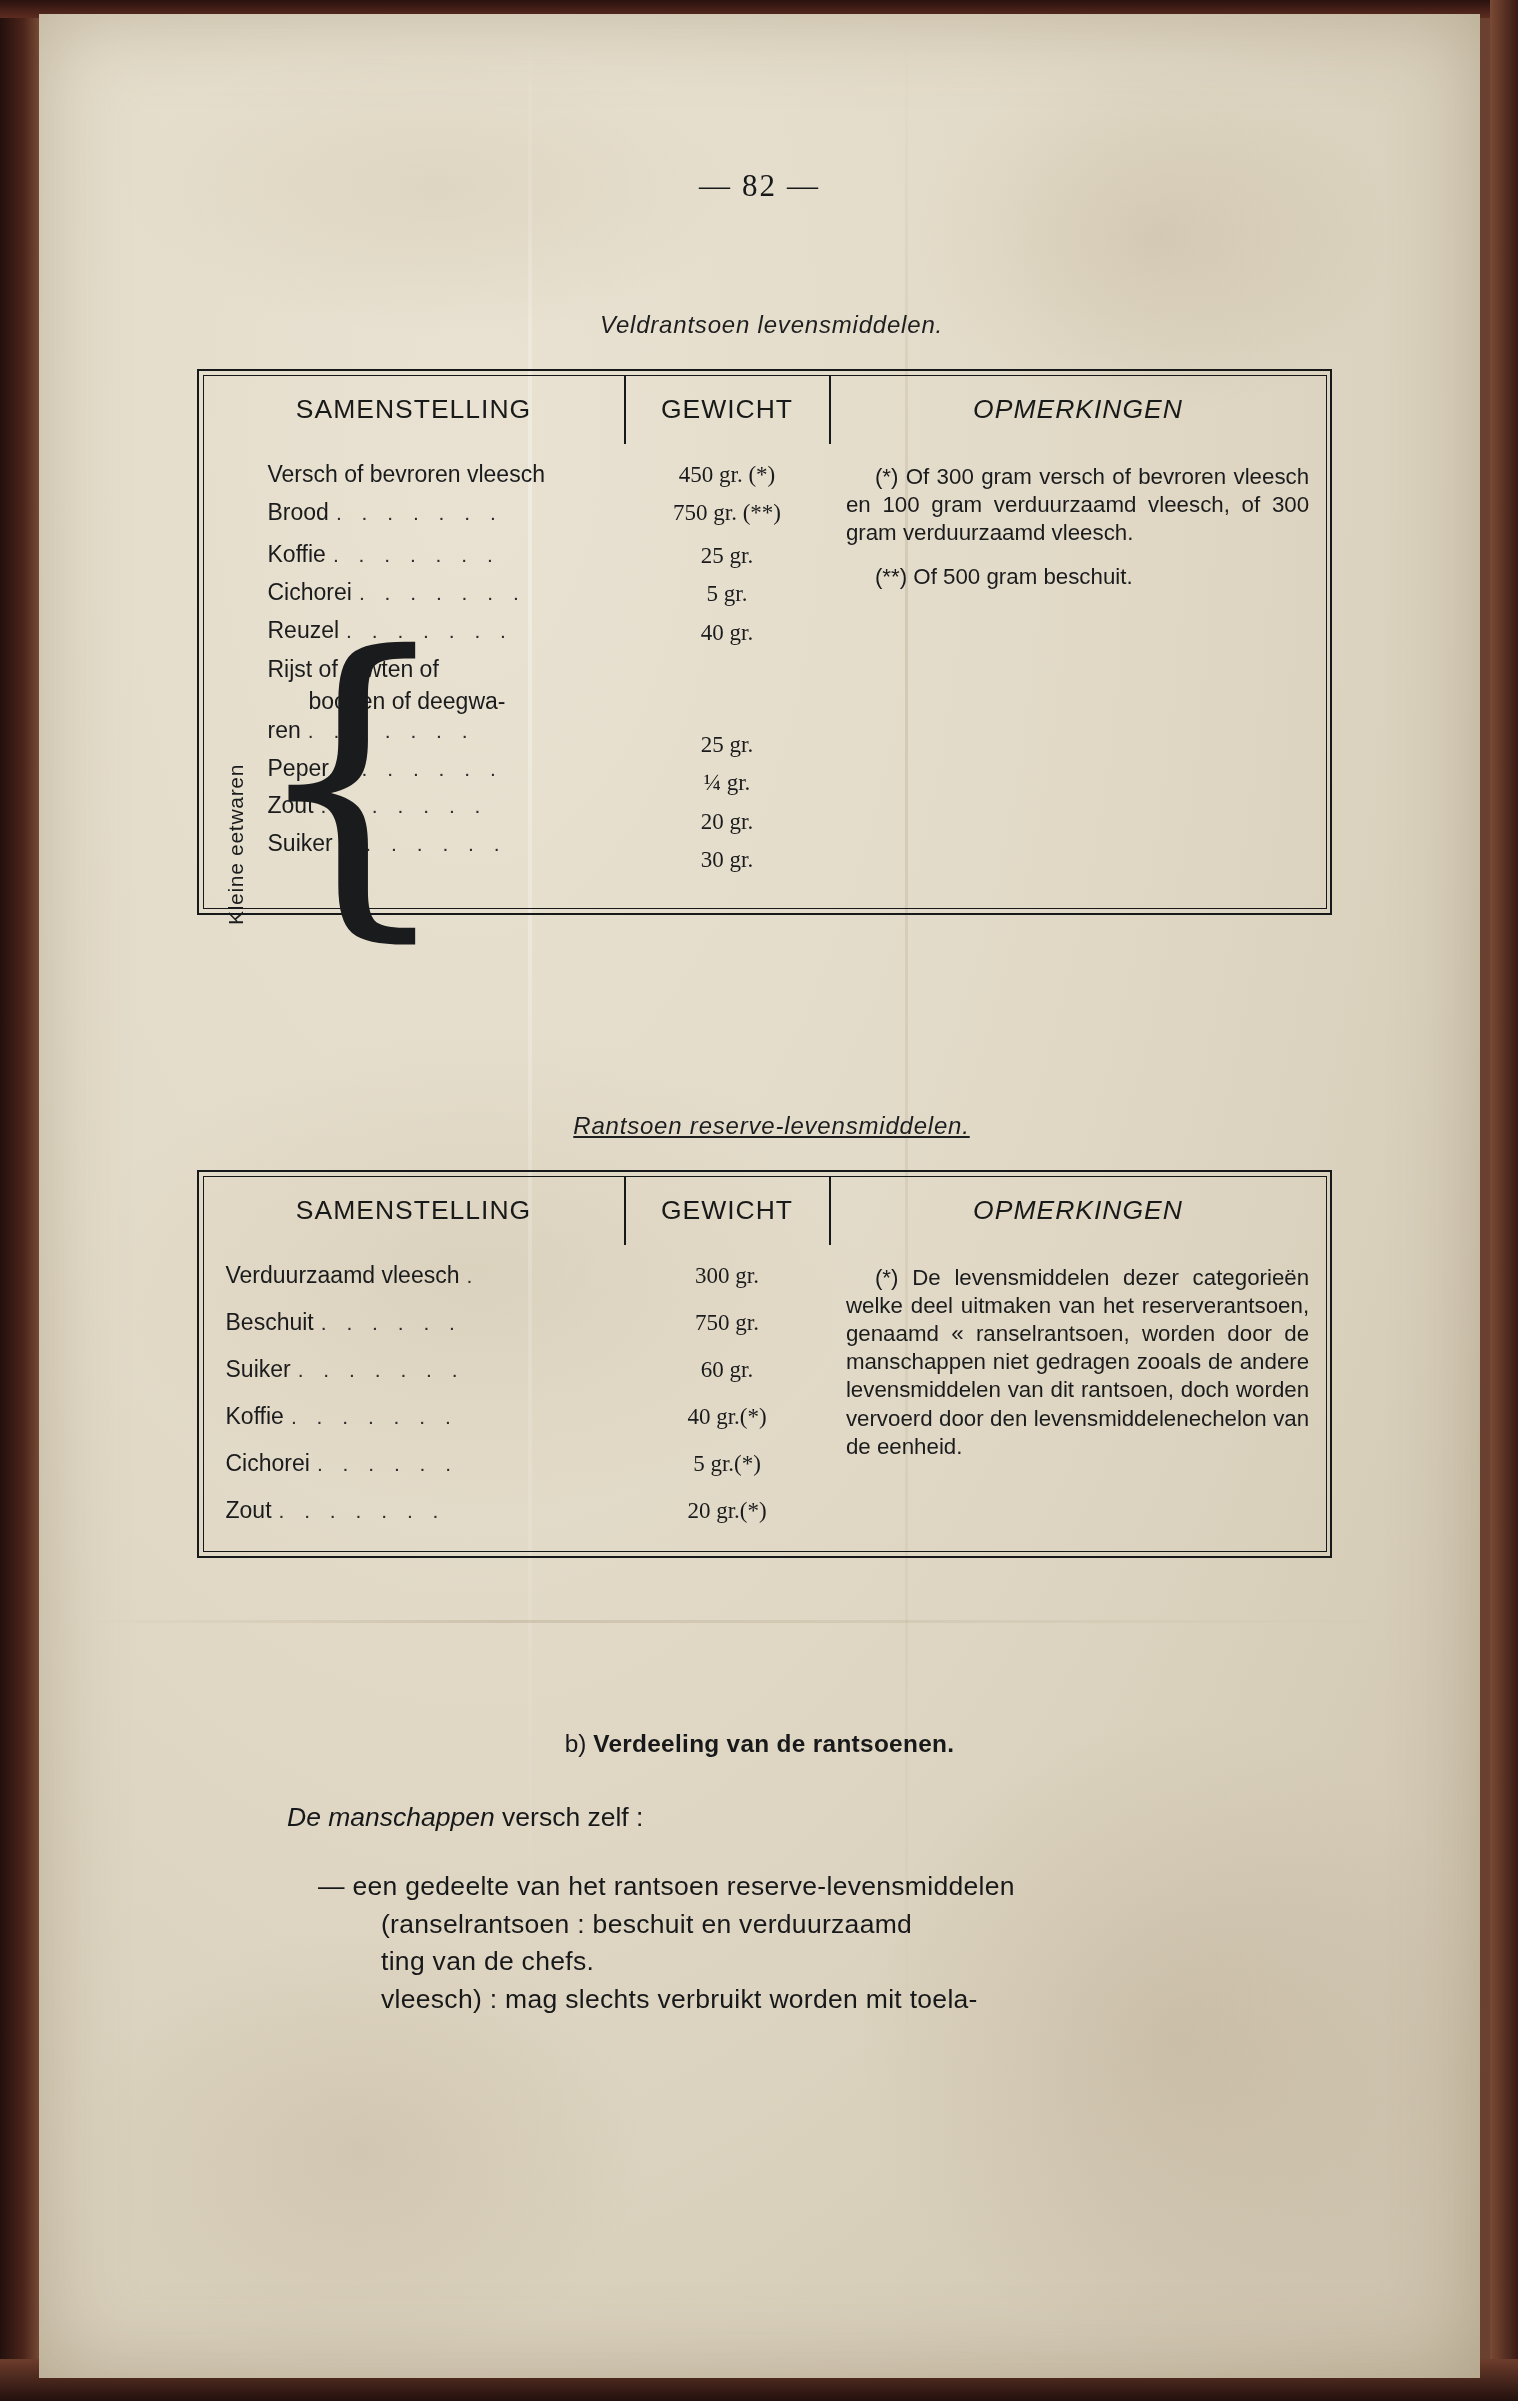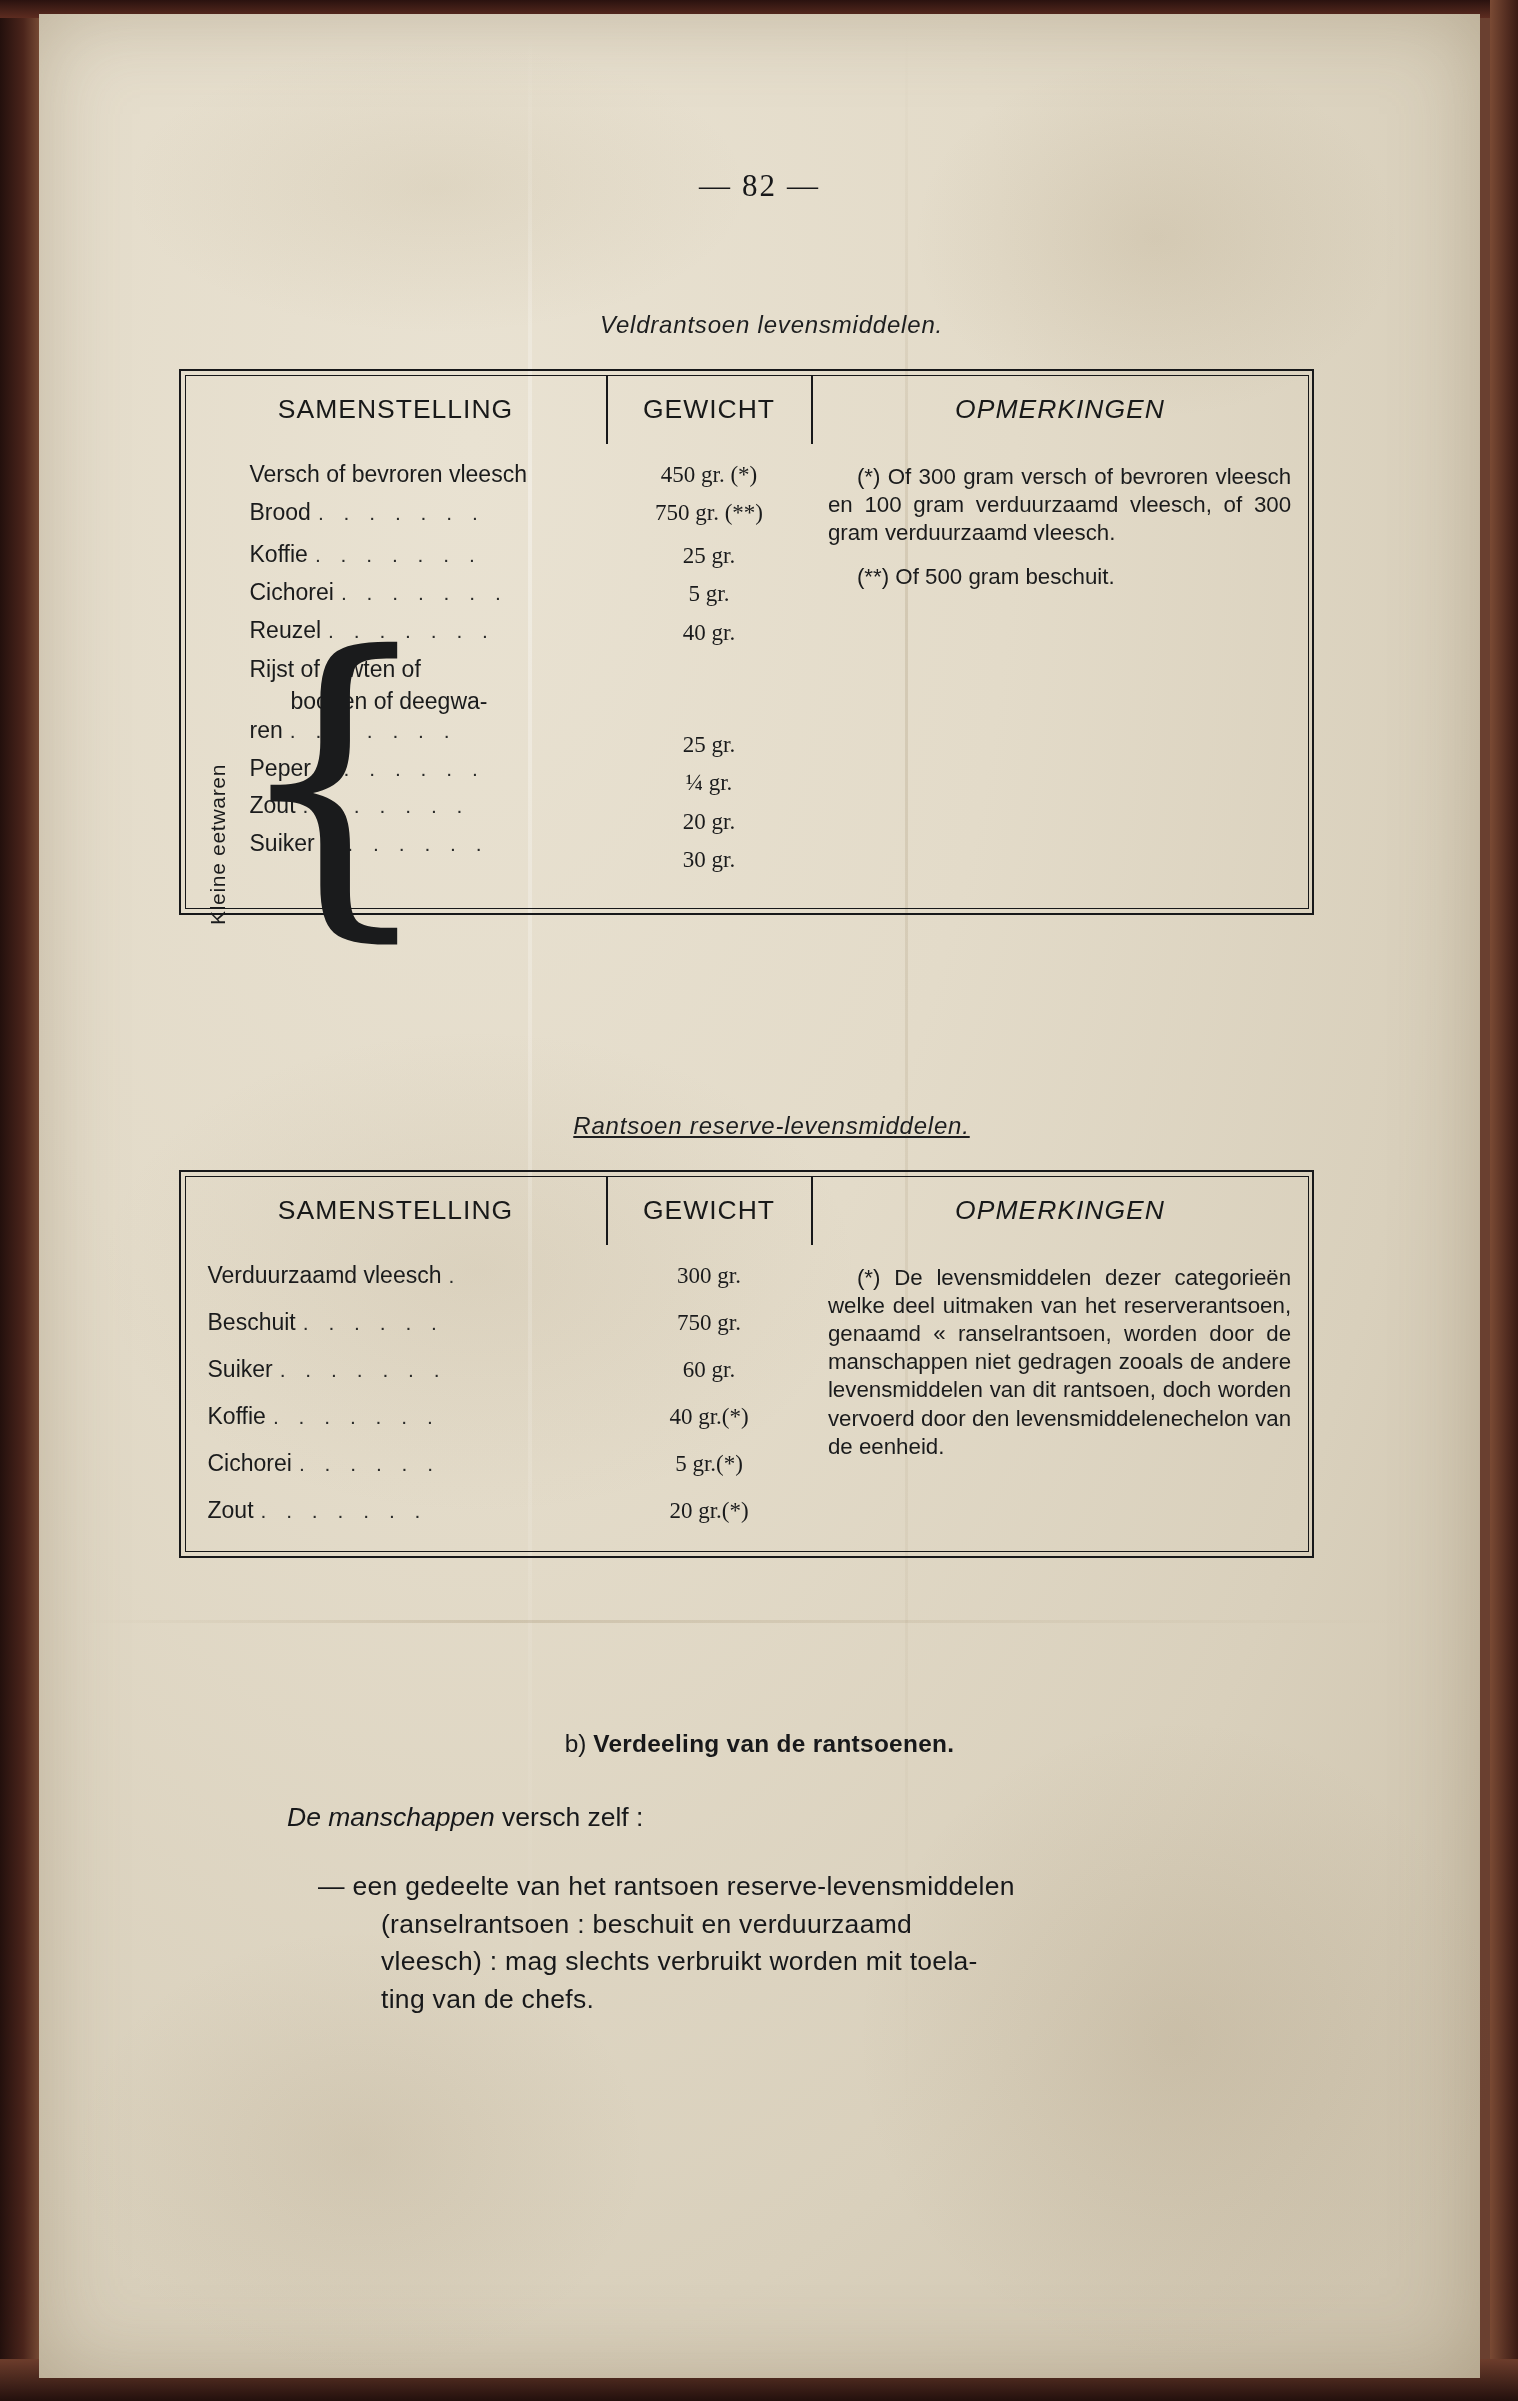--- a/index.html
+++ b/index.html
@@ -109,21 +109,21 @@
     font-size: 24px;
     letter-spacing: 0.8px;
     color: #1d1e1f;
   }
   .caption-1 { top: 297px; }
   .caption-2 { top: 1098px; text-decoration: underline; }
 
   
   .tbl-wrap {
     position: absolute;
-    left: 140px;
+    left: 158px;
     width: 1131px;
     border: 2.1px solid #17181a;
     box-shadow: 0 0 0 3.5px transparent;
     background: transparent;
   }
   .tbl-inner {
     border: 1.4px solid #17181a;
     margin: 3.5px;
   }
   .tbl-1 { top: 355px; }
@@ -447,20 +447,20 @@
         <span class="bold">Verdeeling van de rantsoenen.</span>
       </div>
 
       <div class="para-lead">
         <span class="it">De manschappen</span><span> versch zelf :</span>
       </div>
 
       <div class="bullet-block">
         <span class="l1 spread">— een gedeelte van het rantsoen reserve-levensmiddelen</span>
         <span class="l2 spread">(ranselrantsoen  :  beschuit  en  verduurzaamd</span>
+        <span class="l2 spread">ting van de chefs.</span>
         <span class="l2 spread">vleesch) : mag slechts verbruikt worden mit toela-</span>
-        <span class="l2 spread">ting van de chefs.</span>
       </div>
 
     </div>
   </div>
 </div>
 
 
 </body></html>

